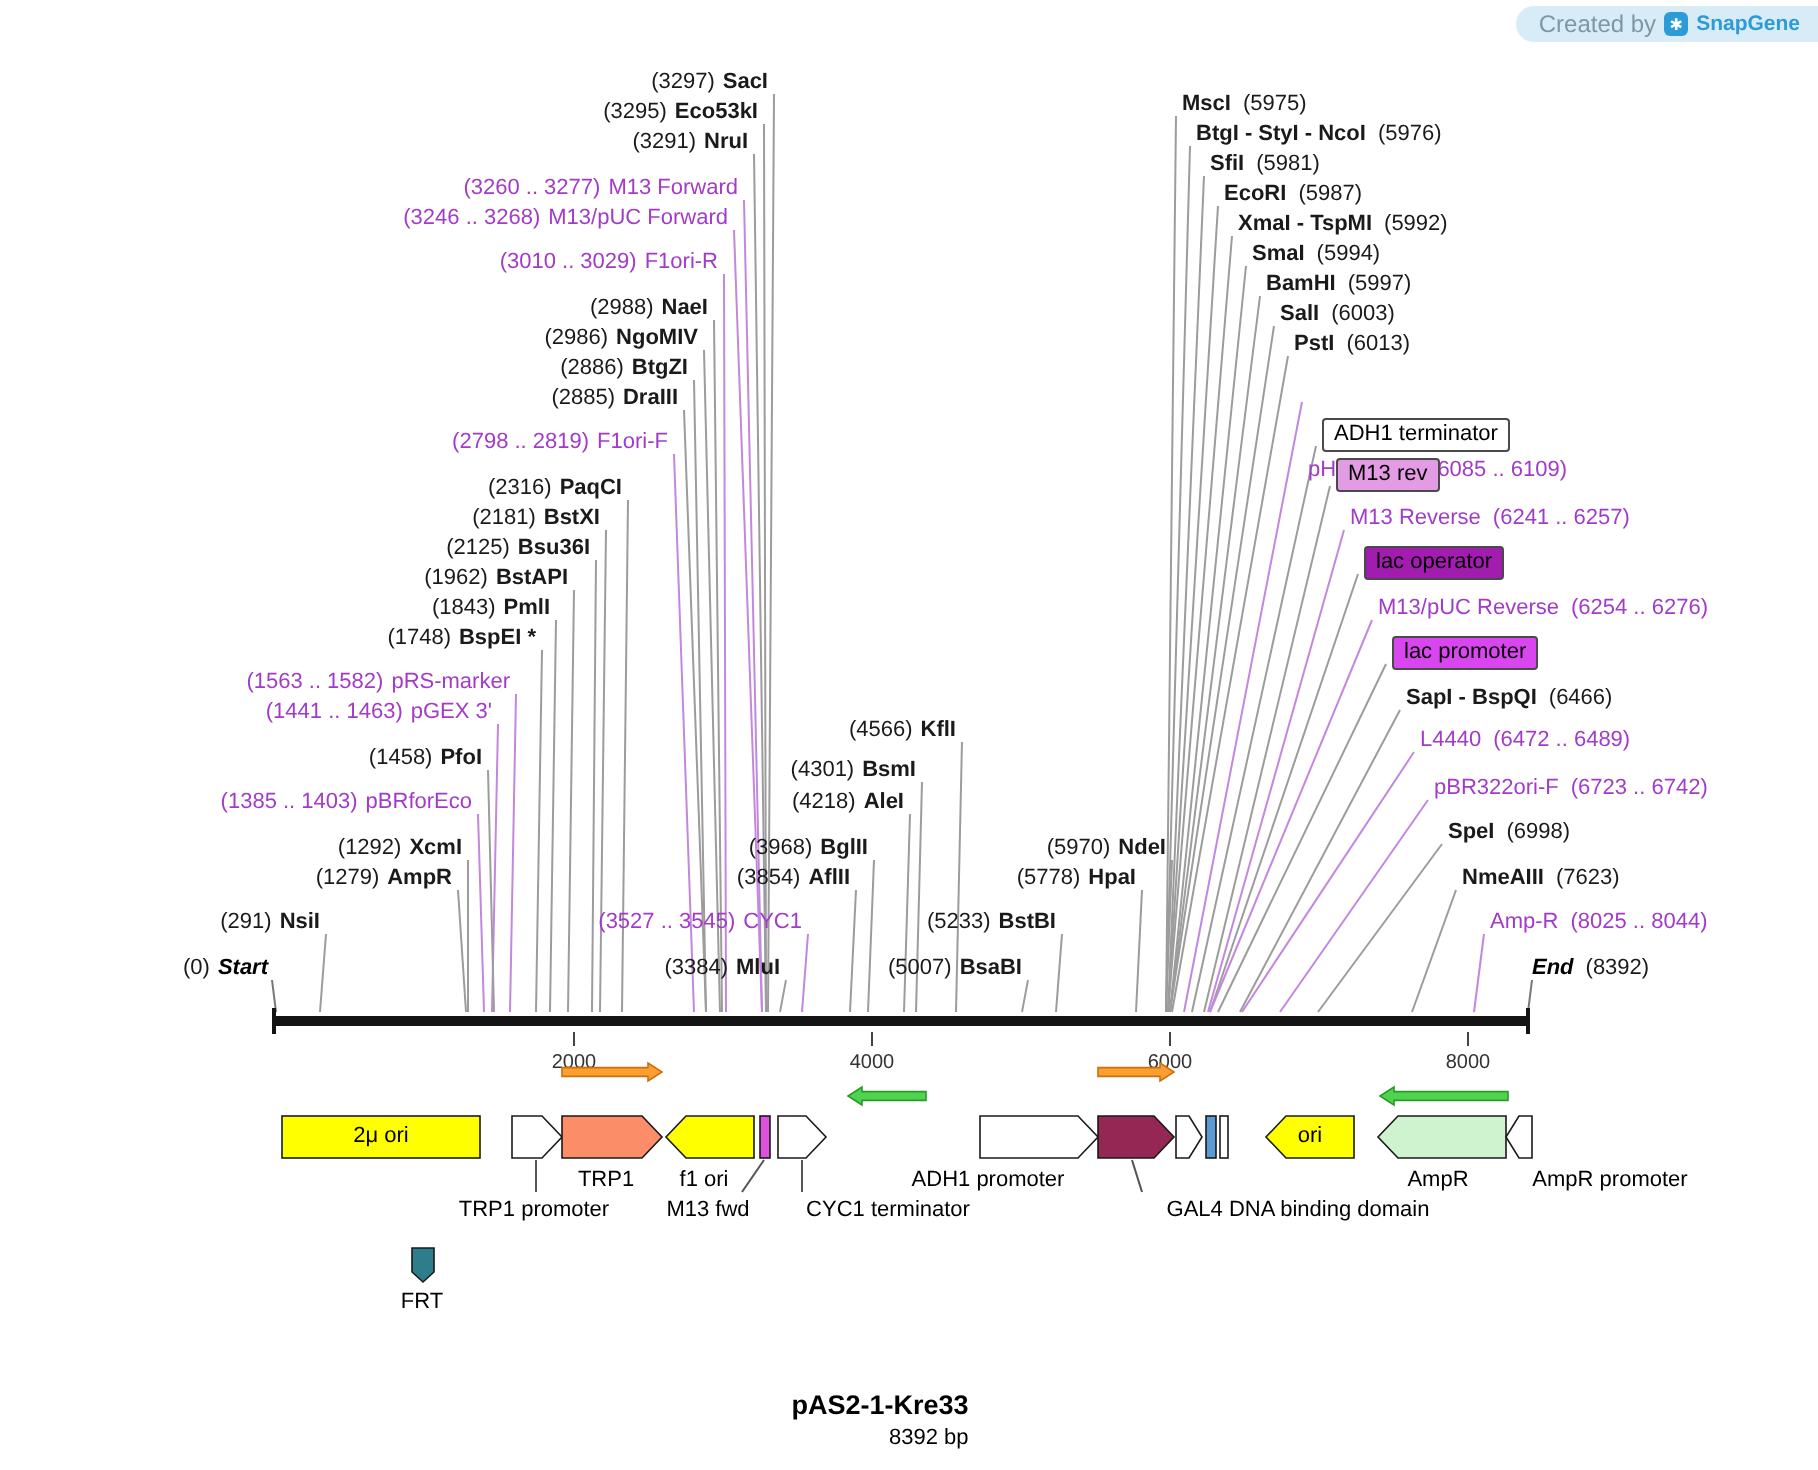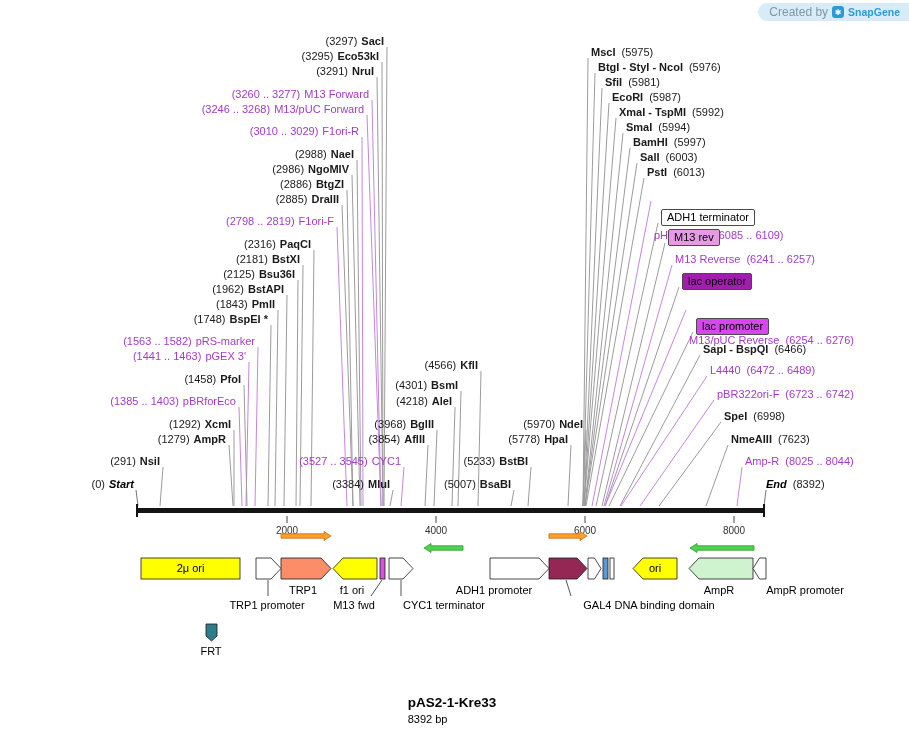--- a/index.html
+++ b/index.html
@@ -10,21 +10,21 @@
   .map-label{position:absolute;font-size:11px;line-height:15px;white-space:nowrap;color:#1a1a1a;}
   .map-label .nm{font-weight:bold;}
   .map-label.l .pos{margin-right:4px;}
   .map-label.r .pos{margin-left:6px;}
   .map-label.site{color:#A23BC8;}
   .map-label.site .nm{font-weight:normal;}
   .map-label.box{border:1px solid #4a4a4a;border-radius:2px;padding:0 5px;color:#000;background:#fff;}
   .map-label.terminus .nm{font-weight:bold;font-style:italic;color:#000;}
   .feat-label{position:absolute;font-size:11px;line-height:13px;color:#000;white-space:nowrap;
               transform:translateX(-50%);}
-  .title-block{position:absolute;left:452px;top:695px;transform:translateX(-50%);text-align:left;}
+  .title-block{position:absolute;left:440px;top:695px;transform:translateX(-50%);text-align:right;}
   .title-name{font-size:13.5px;font-weight:bold;color:#000;}
   .title-size{font-size:11px;color:#000;margin-top:3px;}
   .badge{position:absolute;top:3px;right:0;height:18px;background:#D8ECF7;border-radius:9px 0 0 9px;
          display:flex;align-items:center;gap:4px;padding:0 9px 0 11px;}
   .badge-muted{font-size:12px;color:#7E97A6;}
   .badge-logo{display:inline-flex;width:12px;height:12px;border-radius:3px;background:#2D9BD8;
               color:#fff;font-size:8px;align-items:center;justify-content:center;}
   .badge-brand{font-size:10.5px;color:#2D9BD8;font-weight:bold;}
 </style>
 </head>
@@ -190,21 +190,21 @@
       <div class="map-label r enzyme" style="top: 105px; left: 619px;"><span class="nm">XmaI - TspMI</span><span class="pos">(5992)</span></div>
       <div class="map-label r enzyme" style="top: 120px; left: 626px;"><span class="nm">SmaI</span><span class="pos">(5994)</span></div>
       <div class="map-label r enzyme" style="top: 135px; left: 633px;"><span class="nm">BamHI</span><span class="pos">(5997)</span></div>
       <div class="map-label r enzyme" style="top: 150px; left: 640px;"><span class="nm">SalI</span><span class="pos">(6003)</span></div>
       <div class="map-label r enzyme" style="top: 165px; left: 647px;"><span class="nm">PstI</span><span class="pos">(6013)</span></div>
       <div class="map-label r site" style="top: 188px; left: 654px; color: rgb(162, 59, 200); margin-top: 40px;"><span class="nm">pHybLex-R</span><span class="pos">(6085 .. 6109)</span></div>
       <div class="map-label r box" style="top: 209px; left: 661px; background: rgb(255, 255, 255);"><span>ADH1 terminator</span></div>
       <div class="map-label r box" style="top: 229px; left: 668px; background: rgb(227, 155, 227);"><span>M13 rev</span></div>
       <div class="map-label r site" style="top: 252px; left: 675px; color: rgb(162, 59, 200);"><span class="nm">M13 Reverse</span><span class="pos">(6241 .. 6257)</span></div>
       <div class="map-label r box" style="top: 273px; left: 682px; background: #a21caf;"><span>lac operator</span></div>
-      <div class="map-label r site" style="top: 297px; left: 689px; color: rgb(162, 59, 200); margin-top: 36px;"><span class="nm">M13/pUC Reverse</span><span class="pos">(6254 .. 6276)</span></div>
+      <div class="map-label r site" style="top: 297px; left: 689px; color: rgb(162, 59, 200);"><span class="nm">M13/pUC Reverse</span><span class="pos">(6254 .. 6276)</span></div>
       <div class="map-label r box" style="top: 318px; left: 696px; background: #d946ef;"><span>lac promoter</span></div>
       <div class="map-label r enzyme" style="top: 342px; left: 703px;"><span class="nm">SapI - BspQI</span><span class="pos">(6466)</span></div>
       <div class="map-label r site" style="top: 363px; left: 710px; color: rgb(162, 59, 200);"><span class="nm">L4440</span><span class="pos">(6472 .. 6489)</span></div>
       <div class="map-label r site" style="top: 387px; left: 717px; color: rgb(162, 59, 200);"><span class="nm">pBR322ori-F</span><span class="pos">(6723 .. 6742)</span></div>
       <div class="map-label r enzyme" style="top: 409px; left: 724px;"><span class="nm">SpeI</span><span class="pos">(6998)</span></div>
       <div class="map-label r enzyme" style="top: 432px; left: 731px;"><span class="nm">NmeAIII</span><span class="pos">(7623)</span></div>
       <div class="map-label r site" style="top: 454px; left: 745px; color: rgb(162, 59, 200);"><span class="nm">Amp-R</span><span class="pos">(8025 .. 8044)</span></div>
       <div class="feat-label" style="left: 190.5px; top: 562px;">2μ ori</div>
       <div class="feat-label" style="left: 267px; top: 599px;">TRP1 promoter</div>
       <div class="feat-label" style="left: 303px; top: 584px;">TRP1</div>

